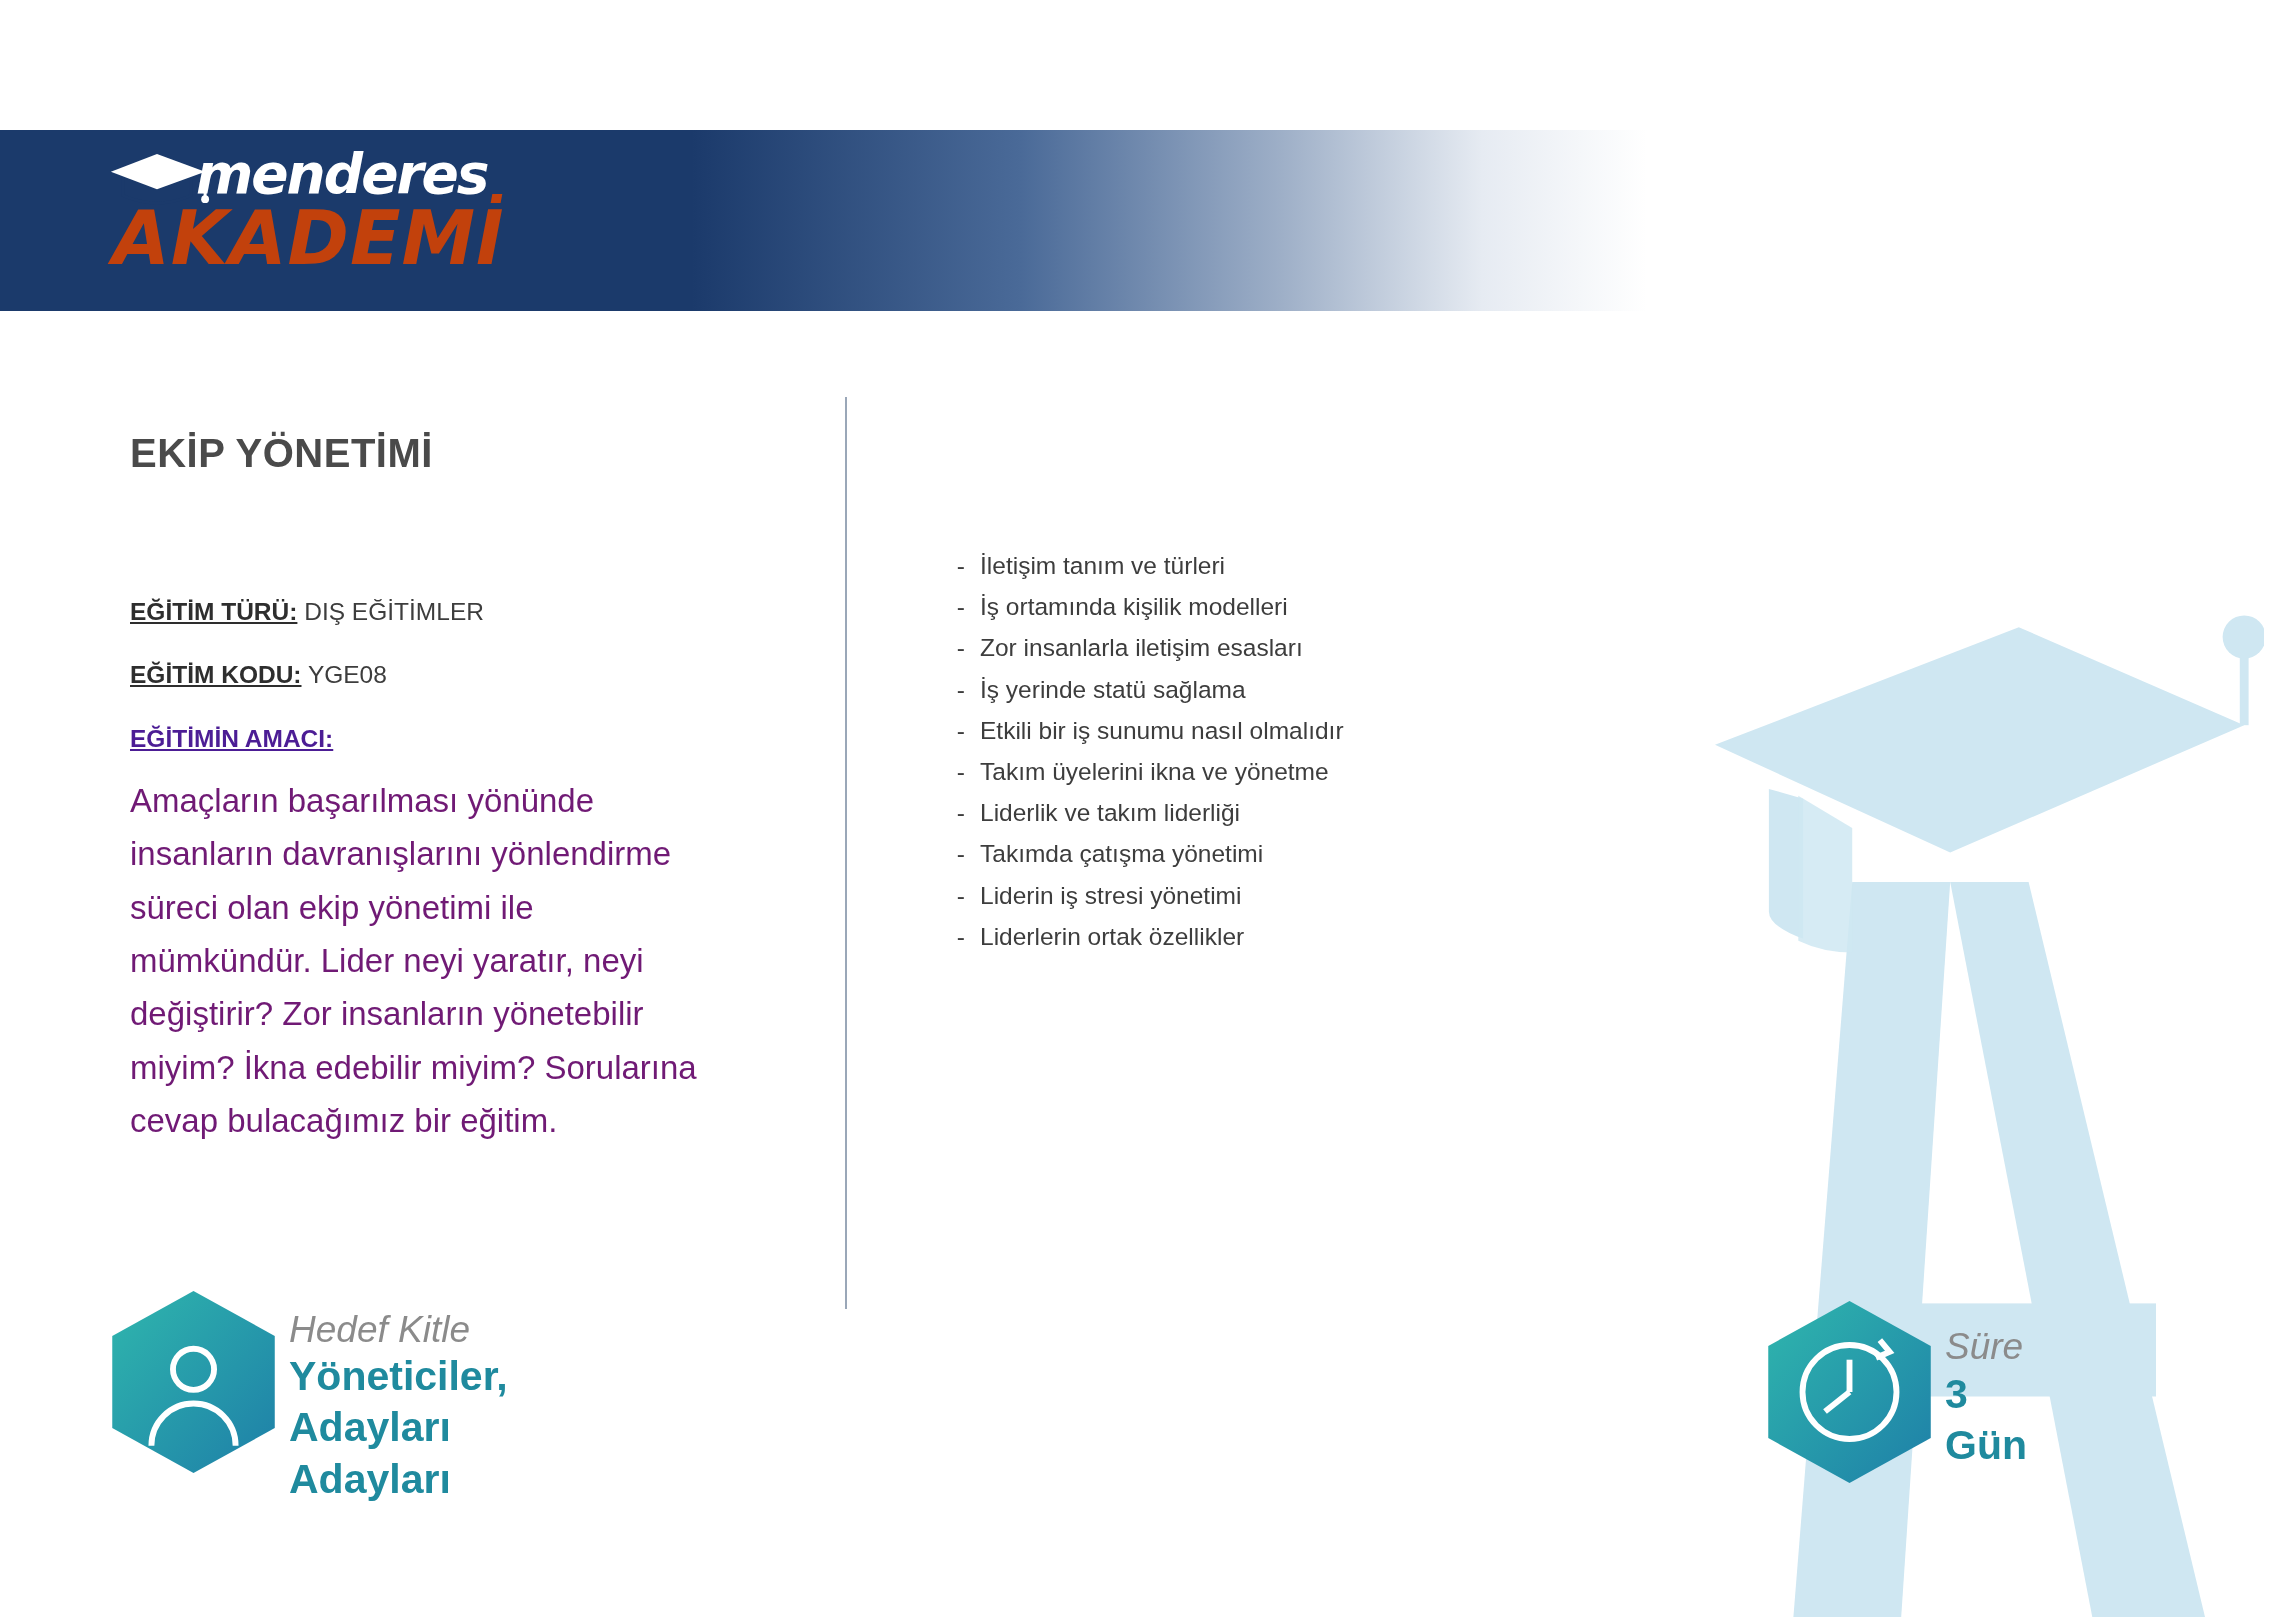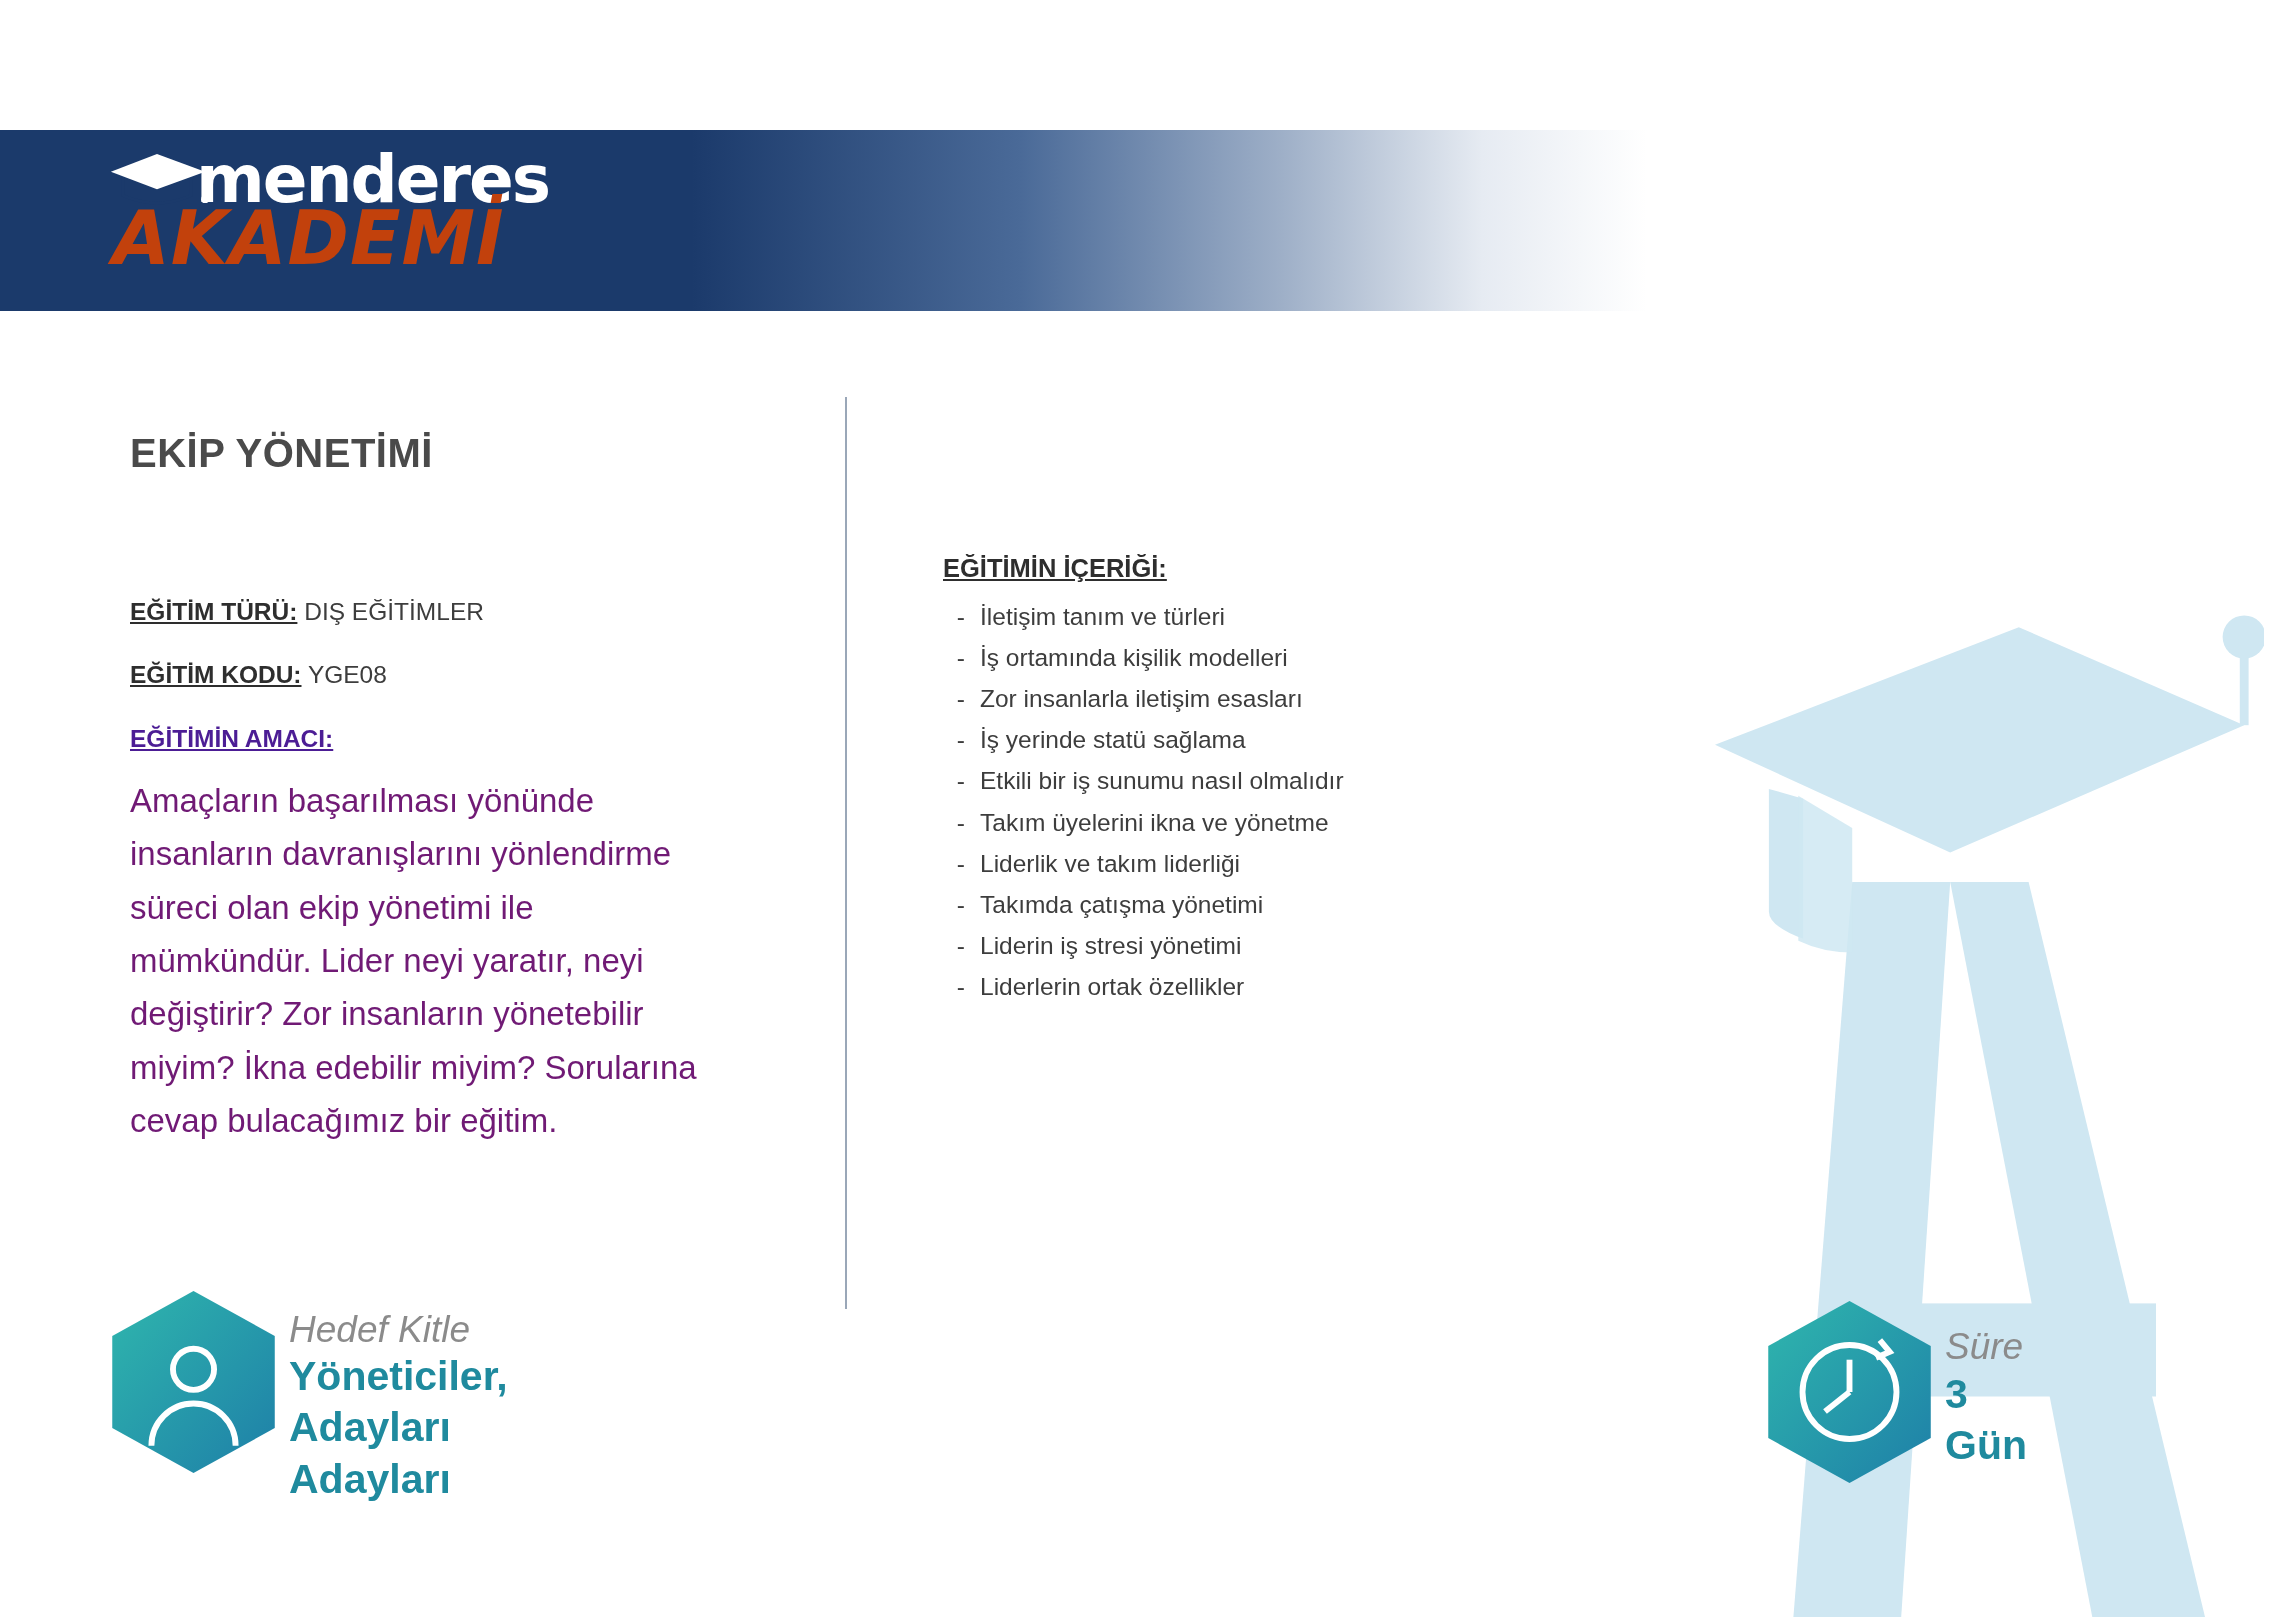--- a/index.html
+++ b/index.html
@@ -36,22 +36,23 @@
     position: absolute;
     left: 9.8px;
     top: 7.8px;
     width: 108px;
     height: 59px;
   }
   .logo-menderes {
     position: absolute;
     left: 103px;
     top: 4.9px;
-    font-size: 66px;
-    font-weight: bold;
+    font-size: 55px;
+    font-weight: bold;
+    font-style: italic;
     letter-spacing: -2px;
     color: #ffffff;
     line-height: 1;
     font-family: "DejaVu Sans", sans-serif;
   }
   .logo-akademi {
     position: absolute;
     left: 19.6px;
     top: 59px;
     font-size: 74px;
@@ -237,21 +238,20 @@
     <span class="field-label">EĞİTİM KODU:</span>
     <span class="field-value">YGE08</span>
   </div>
   <div>
     <span class="amac-label">EĞİTİMİN AMACI:</span>
     <div class="amac-text">Amaçların başarılması yönünde insanların davranışlarını yönlendirme süreci olan ekip yönetimi ile mümkündür. Lider neyi yaratır, neyi değiştirir? Zor insanların yönetebilir miyim? İkna edebilir miyim? Sorularına cevap bulacağımız bir eğitim.</div>
   </div>
 </div>
 
 <div class="right-col">
-  <div class="icerik-label">EĞİTİMİN İÇERİĞİ:</div>
   <ul class="icerik-list" id="content-list">
       <li>İletişim tanım ve türleri</li>
       <li>İş ortamında kişilik modelleri</li>
       <li>Zor insanlarla iletişim esasları</li>
       <li>İş yerinde statü sağlama</li>
       <li>Etkili bir iş sunumu nasıl olmalıdır</li>
       <li>Takım üyelerini ikna ve yönetme</li>
       <li>Liderlik ve takım liderliği</li>
       <li>Takımda çatışma yönetimi</li>
       <li>Liderin iş stresi yönetimi</li>

